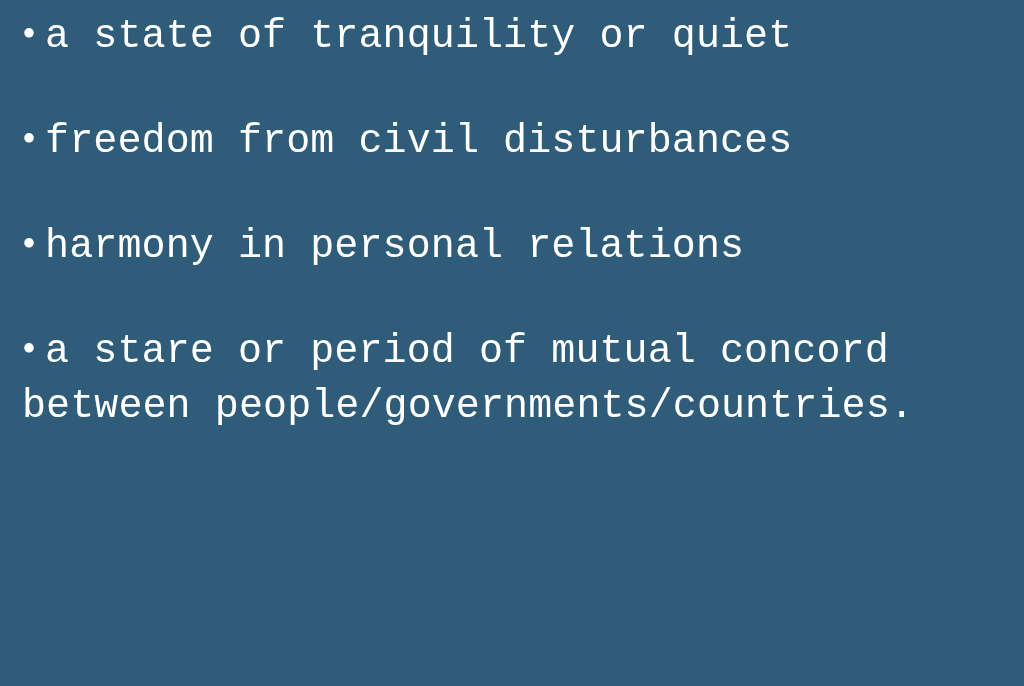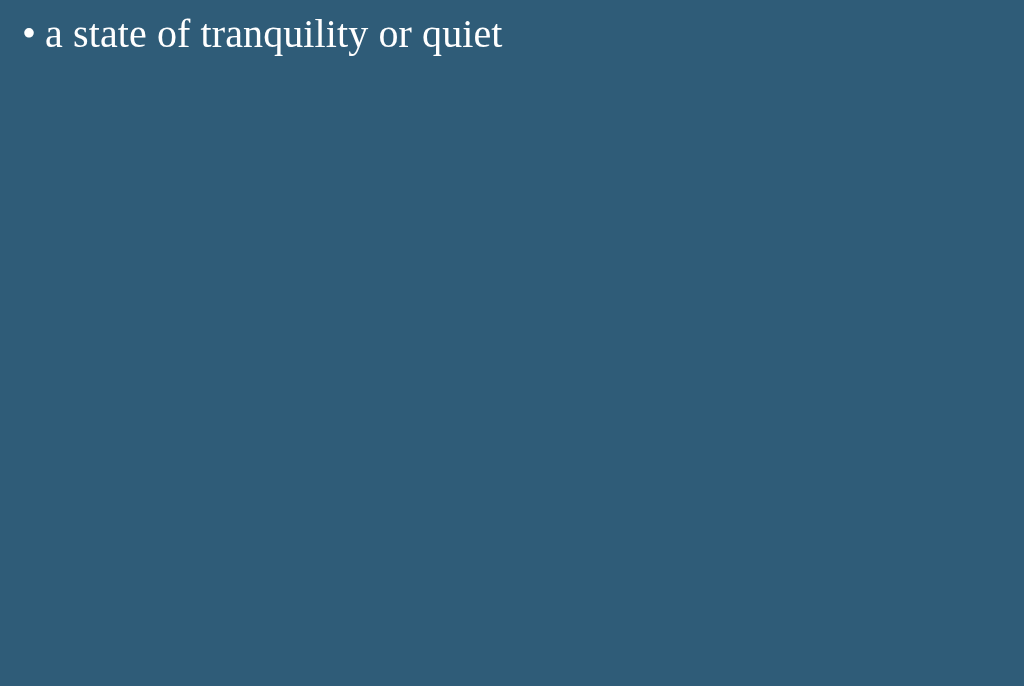--- a/index.html
+++ b/index.html
@@ -47,33 +47,43 @@
   }
   .bullet-glyph {
     display: inline;
     font-size: 40px;
     line-height: 52px;
     color: #ffffff;
     margin-right: 9px;
   }
   .bullet-text {
     display: inline;
+    font-family: Liberation Mono, monospace;
   }
 </style>
 </head>
 <body>
 
 <div id="slide" style="background: rgb(47, 92, 120); color: rgb(255, 255, 255);">
 
   <ul class="bullet-list">
 
     <li class="bullet-item">
       <span class="bullet-glyph">•</span><span class="bullet-text">a state of tranquility or quiet</span>
     </li>
 
+    <li class="bullet-item">
+      <span class="bullet-glyph">•</span><span class="bullet-text">freedom from civil disturbances</span>
+    </li>
 
 
+    <li class="bullet-item">
+      <span class="bullet-glyph">•</span><span class="bullet-text">harmony in personal relations</span>
+    </li>
 
 
+    <li class="bullet-item">
+      <span class="bullet-glyph">•</span><span class="bullet-text">a stare or period of mutual concord between people/governments/countries.</span>
+    </li>
 
   </ul>
 
 </div>
 
 </body></html>

